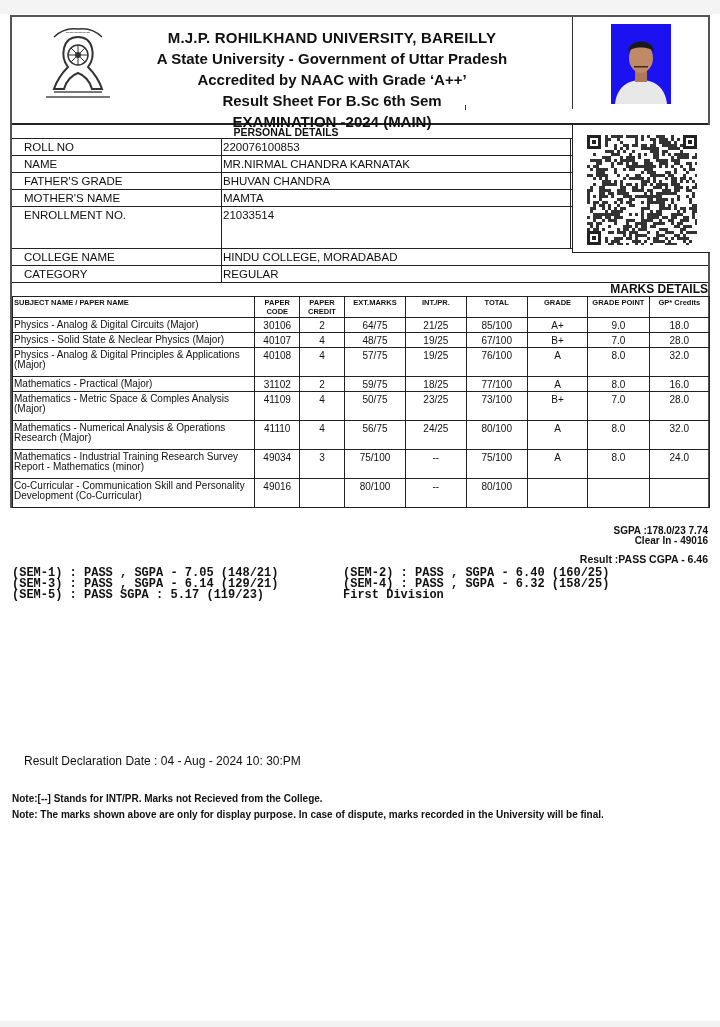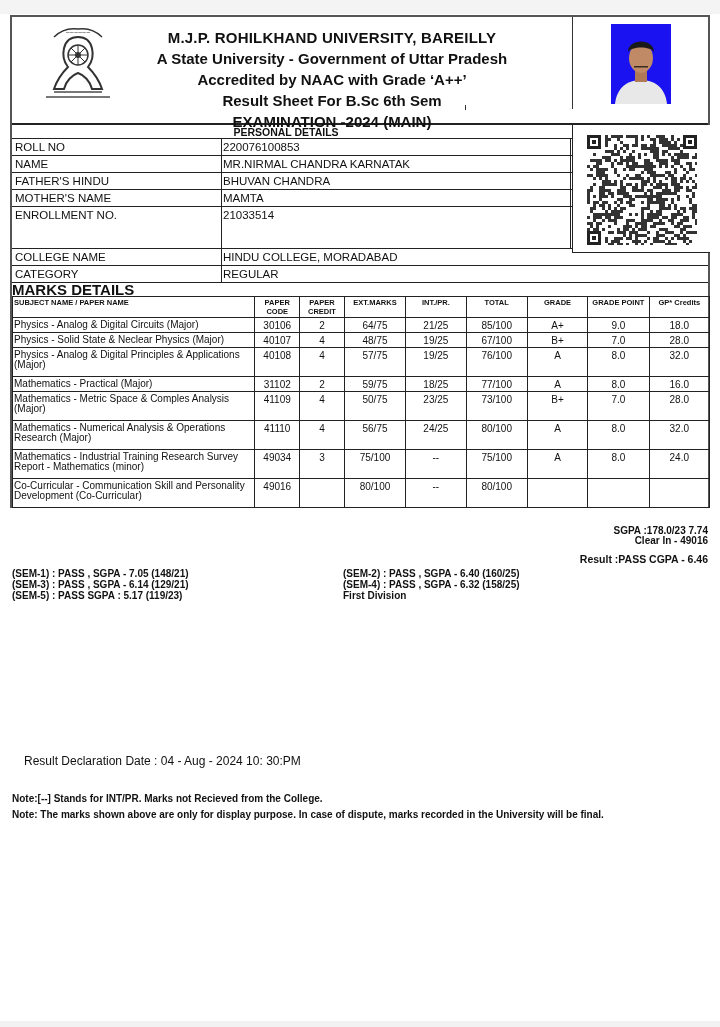--- a/index.html
+++ b/index.html
@@ -17,43 +17,43 @@
   .uni-name { font-weight: bold; font-size: 15px; letter-spacing: 0.2px; }
   .uni-line { font-weight: bold; font-size: 15px; margin-top: 4px; }
   .photo-cell { position: absolute; left: 560px; top: 0; width: 138px; height: 92px; border-left: 1px solid #333; }
   .photo { position: absolute; left: 38px; top: 7px; width: 60px; height: 80px; background: #1a12f0; overflow: hidden; }
   .tick { position: absolute; left: 453px; top: 88px; width: 1px; height: 5px; background: #333; }
 
   
   .pd { position: relative; }
   .pd-title { height: 14px; font-weight: bold; font-size: 10.5px; text-align: center; padding-right: 148px; line-height: 14px; border-bottom: 1px solid #222; }
   .pd-row { display: flex; height: 17px; border-bottom: 1px solid #222; font-size: 11.5px; line-height: 16px; }
-  .pd-row .k { width: 210px; padding-left: 3px; border-right: 1px solid #222; }
+  .pd-row .k { width: 210px; padding-left: 12px; border-right: 1px solid #222; }
   .pd-row .v { padding-left: 1px; flex: 1; }
   .pd-row.short .v { flex: none; width: 349px; border-right: 1px solid #222; }
   .pd-row.tall { height: 42px; }
   .qr-cell { position: absolute; left: 560px; top: 0; width: 138px; height: 128px; background: #fff; border-left: 1px solid #222; border-bottom: 1px solid #222; }
   .qr { position: absolute; left: 14px; top: 10px; width: 110px; height: 110px; }
 
   
-  .md-title { height: 13px; font-weight: bold; font-size: 15px; text-align: left; line-height: 13px; }
+  .md-title { height: 13px; font-weight: bold; font-size: 12px; text-align: right; line-height: 13px; }
   table.marks { border-collapse: collapse; width: 698px; font-size: 10px; }
   table.marks th, table.marks td { border: 1px solid #222; vertical-align: top; }
   table.marks th { font-size: 7.5px; font-weight: bold; text-align: center; line-height: 8.5px; padding: 2px 1px 1px; height: 21px; border-radius: 6px; }
   table.marks th.subj { text-align: left; padding-left: 1px; }
   table.marks td { text-align: center; padding-top: 2px; line-height: 11px; }
   table.marks td.subj { text-align: left; padding-left: 1px; padding-top: 2px; line-height: 10px; }
   tr.r1 td { height: 15px; }
   tr.r2 td { height: 29px; }
 
   
   .summary { position: absolute; left: 0; top: 526px; width: 720px; font-weight: bold; font-size: 10px; }
   .sgpa { position: absolute; right: 12px; top: 0; text-align: right; line-height: 10px; }
   .res { position: absolute; right: 12px; top: 27px; text-align: right; font-size: 10.5px; }
-  .sem { position: absolute; font-size: 10px; line-height: 11px; }
+  .sem { position: absolute; font-size: 12px; line-height: 11px; font-family: Liberation Mono, monospace; }
   .decl { position: absolute; left: 12px; top: 754px; font-weight: normal; font-size: 12px; margin-left: 12px; }
   .note { position: absolute; left: 12px; font-weight: bold; font-size: 10px; }
 </style>
 </head>
 <body>
 
 <div class="topstrip"></div>
 
 <div class="sheet">
 
@@ -94,21 +94,21 @@
     <div class="pd-title">PERSONAL DETAILS</div>
     <div class="pd-row short">
       <div class="k">ROLL NO</div>
       <div class="v">220076100853</div>
     </div>
     <div class="pd-row short">
       <div class="k">NAME</div>
       <div class="v">MR.NIRMAL CHANDRA KARNATAK</div>
     </div>
     <div class="pd-row short">
-      <div class="k">FATHER'S HINDU</div>
+      <div class="k">FATHER'S GRADE</div>
       <div class="v">BHUVAN CHANDRA</div>
     </div>
     <div class="pd-row short">
       <div class="k">MOTHER'S NAME</div>
       <div class="v">MAMTA</div>
     </div>
     <div class="pd-row short tall">
       <div class="k">ENROLLMENT NO.</div>
       <div class="v">21033514</div>
     </div>

